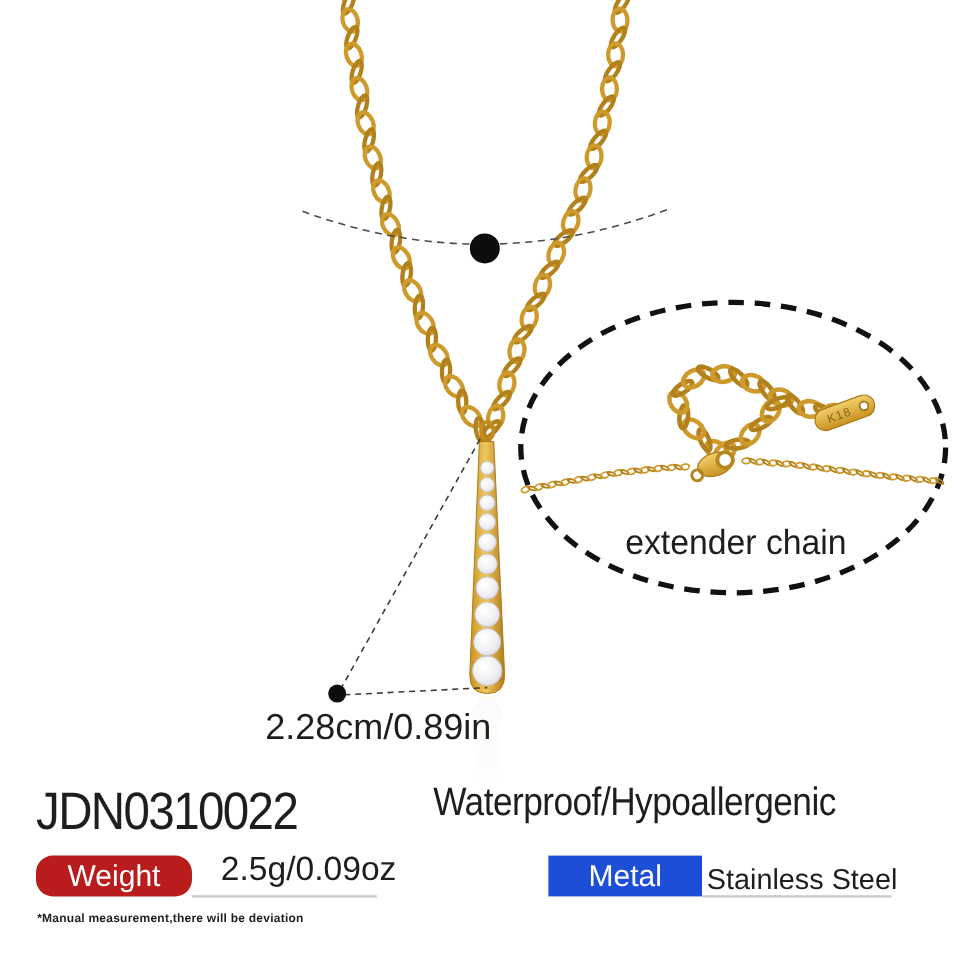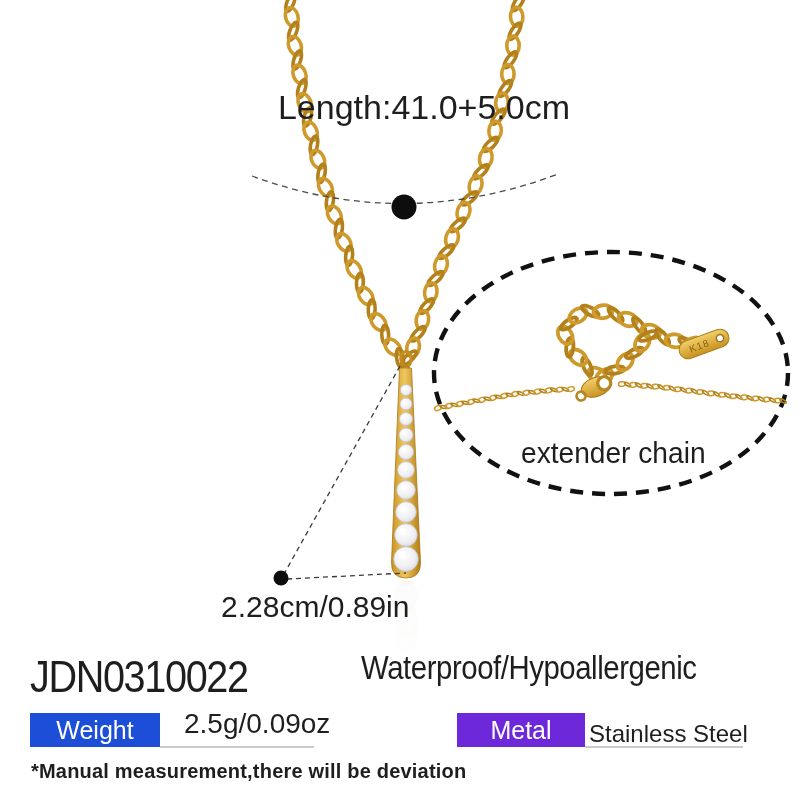--- a/index.html
+++ b/index.html
@@ -18,21 +18,21 @@
   .wp{left:361px;top:650px;font-size:33px;letter-spacing:-.5px;transform:scaleX(.89);transform-origin:0 0;}
   .spec-box{position:absolute;top:713px;height:34px;display:flex;align-items:center;justify-content:center;
             color:#fff;font-size:25px;}
   .wbox{left:30px;width:130px;}
   .mbox{left:457px;width:128px;}
   .wval{left:184px;top:709px;font-size:28px;}
   .mval{left:589px;top:721px;font-size:24px;text-align:center;}
   .uline{position:absolute;height:2px;top:746px;}
   .ul1{left:160px;width:154px;}
   .ul2{left:585px;width:158px;}
-  .foot{left:31px;top:761px;font-size:20px;font-weight:600;letter-spacing:.2px;}
+  .foot{left:31px;top:761px;font-size:10px;font-weight:600;letter-spacing:.2px;}
 </style>
 </head>
 <body>
 
 <div class="stage">
 
   <svg id="scene" width="800" height="680" viewBox="0 0 800 680">
     <defs>
       <linearGradient id="goldGrad" x1="0" y1="0" x2="0" y2="1">
         <stop offset="0" stop-color="#f3cf6a"></stop>
@@ -249,37 +249,36 @@
 
     <path d="M 252,176 Q 404,232 558,174" fill="none" stroke="#4a4a4a" stroke-width="1.3" stroke-dasharray="6 4.5"></path>
     <circle cx="404" cy="207" r="12.5" fill="#0d0d0d"></circle>
 
     <line x1="400" y1="366" x2="284" y2="574" stroke="#3a3a3a" stroke-width="1.3" stroke-dasharray="5 4"></line>
     <line x1="287" y1="579" x2="406" y2="573" stroke="#3a3a3a" stroke-width="1.3" stroke-dasharray="5 4"></line>
     <circle cx="281" cy="578" r="7.5" fill="#0d0d0d"></circle>
   </svg>
 
   <div class="txt len-block">
-    <div>Length:41.0+5.0cm</div>
   </div>
 
   <div class="txt ext-label">extender chain</div>
 
   <div class="txt psize">2.28cm/0.89in</div>
 
   <div class="txt sku">JDN0310022</div>
 
   <div class="txt wp">Waterproof/Hypoallergenic</div>
 
-  <div class="spec-box wbox" style="background: #1d4ed8;">
+  <div class="spec-box wbox" style="background: #b91c1c; border-radius: 14px;">
     <span>Weight</span>
   </div>
   <div class="txt wval">2.5g/0.09oz</div>
   <div class="uline ul1" style="background: rgb(203, 203, 203);"></div>
 
-  <div class="spec-box mbox" style="background: #6d28d9;">
+  <div class="spec-box mbox" style="background: #1d4ed8;">
     <span>Metal</span>
   </div>
   <div class="txt mval">Stainless Steel</div>
   <div class="uline ul2" style="background: rgb(203, 203, 203);"></div>
 
   <div class="txt foot">*Manual measurement,there will be deviation</div>
 </div>
 
 </body></html>

